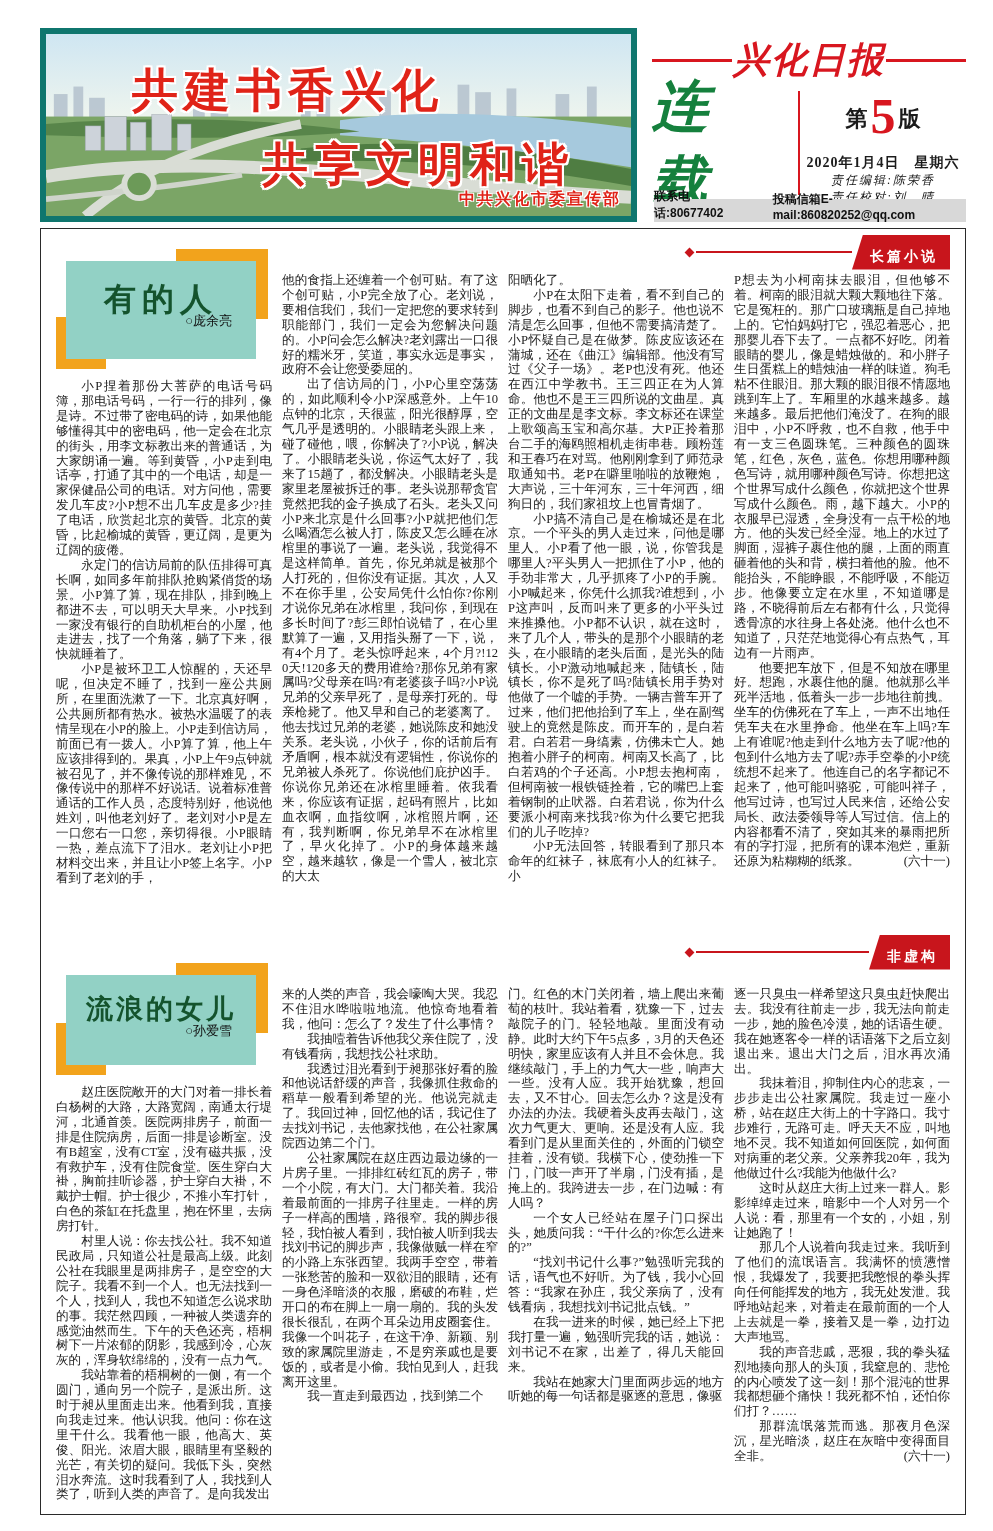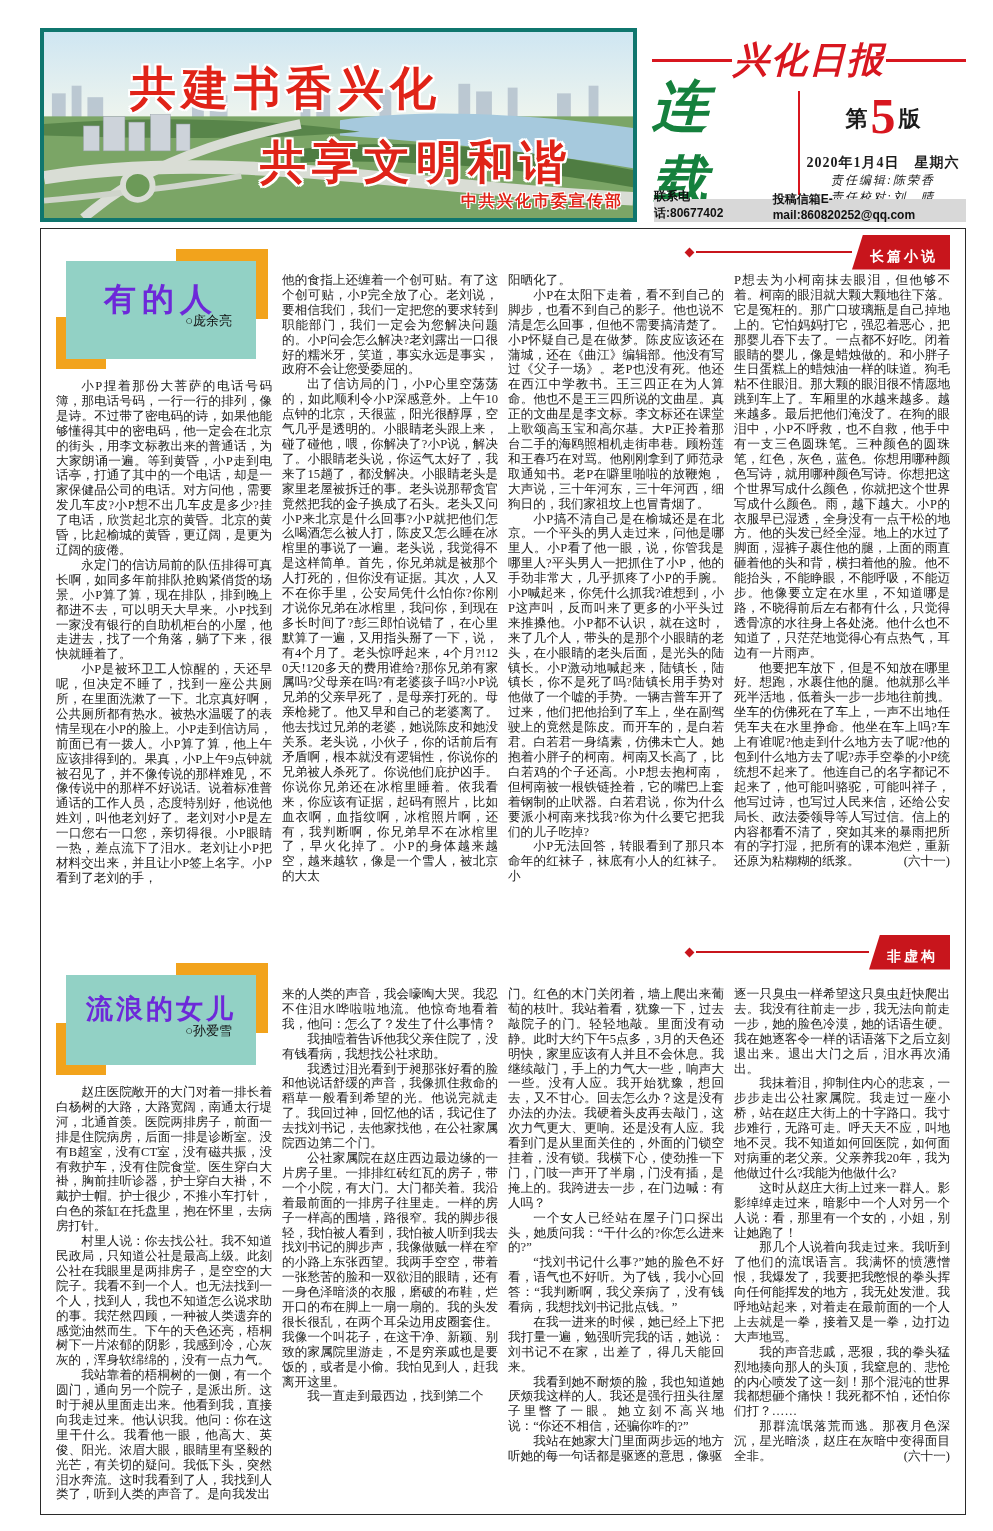--- a/index.html
+++ b/index.html
@@ -9,21 +9,21 @@
     --orange:#f2a31c;
     --ink:#1b1b1b;
   }
   *{box-sizing:border-box;}
   html,body{margin:0;padding:0;background:#ffffff;}
   .page{position:relative;width:993px;height:1531px;margin:0 auto;background:#fff;
         font-family:"Liberation Serif","DejaVu Serif",serif;color:var(--ink);overflow:hidden;}
 
   
   .top{position:absolute;left:40px;top:28px;width:926px;height:194px;}
-  .banner{position:absolute;left:0;top:0;width:597px;height:194px;border:4px solid #0f766e;overflow:hidden;background:#dce9ef;}
+  .banner{position:absolute;left:0;top:0;width:597px;height:194px;border:6px solid #0f766e;overflow:hidden;background:#dce9ef;}
   .banner svg{display:block;width:100%;height:100%;}
   .slogan{position:absolute;font-family:"Liberation Sans","DejaVu Sans",sans-serif;font-weight:bold;
           color:#e02318;letter-spacing:6px;white-space:nowrap;
           text-shadow:-2px -2px 0 #fff,2px -2px 0 #fff,-2px 2px 0 #fff,2px 2px 0 #fff,-2px 0 0 #fff,2px 0 0 #fff,0 -2px 0 #fff,0 2px 0 #fff;}
   .slogan1{left:86px;top:26px;font-size:46px;}
   .slogan2{left:216px;top:100px;font-size:46px;}
   .banner-credit{position:absolute;right:10px;bottom:6px;font-size:16px;font-weight:bold;color:#e02318;letter-spacing:2px;
           font-family:"Liberation Sans","DejaVu Sans",sans-serif;
           text-shadow:-1px -1px 0 #fff,1px -1px 0 #fff,-1px 1px 0 #fff,1px 1px 0 #fff;}
 
@@ -67,21 +67,21 @@
   .col p.noindent{text-indent:0;}
   .pt{padding-top:24px;}
   .ending{float:right;text-indent:0;}
 
   
   .title-block{position:relative;height:120px;margin-bottom:10px;}
   .tb-orange-tr{position:absolute;top:0;right:4px;width:92px;height:70px;background:var(--orange);}
   .tb-orange-bl{position:absolute;left:0;bottom:0;width:50px;height:52px;background:var(--orange);}
   .tb-teal{position:absolute;left:10px;top:12px;right:16px;bottom:10px;background:var(--teal);
            display:flex;flex-direction:column;align-items:center;justify-content:center;}
-  .a-title{font-size:32px;font-weight:bold;letter-spacing:6px;color:#6d28d9;
+  .a-title{font-size:32px;font-weight:bold;letter-spacing:6px;color:#14532d;
            font-family:"Liberation Sans","DejaVu Sans",sans-serif;}
   .t2 .a-title{font-size:27px;letter-spacing:3px;}
   .a-author{font-size:13px;margin-top:7px;align-self:flex-end;margin-right:24px;color:#101010;}
   .art2 .title-block{height:112px;}
 </style>
 </head>
 <body>
 
 <div class="page">
 
@@ -224,23 +224,22 @@
         <div class="col pt">
             <p class="para noindent">来的人类的声音，我会嚎啕大哭。我忍不住泪水哗啦啦地流。他惊奇地看着我，他问：怎么了？发生了什么事情？</p>
             <p class="para">我抽噎着告诉他我父亲住院了，没有钱看病，我想找公社求助。</p>
             <p class="para">我透过泪光看到于昶那张好看的脸和他说话舒缓的声音，我像抓住救命的稻草一般看到希望的光。他说完就走了。我回过神，回忆他的话，我记住了去找刘书记，去他家找他，在公社家属院西边第二个门。</p>
             <p class="para">公社家属院在赵庄西边最边缘的一片房子里。一排排红砖红瓦的房子，带一个小院，有大门。大门都关着。我沿着最前面的一排房子往里走。一样的房子一样高的围墙，路很窄。我的脚步很轻，我怕被人看到，我怕被人听到我去找刘书记的脚步声，我像做贼一样在窄的小路上东张西望。我两手空空，带着一张愁苦的脸和一双欲泪的眼睛，还有一身色泽暗淡的衣服，磨破的布鞋，烂开口的布在脚上一扇一扇的。我的头发很长很乱，在两个耳朵边用皮圈套住。我像一个叫花子，在这干净、新颖、别致的家属院里游走，不是穷亲戚也是要饭的，或者是小偷。我怕见到人，赶我离开这里。</p>
             <p class="para">我一直走到最西边，找到第二个</p>
           </div>
         <div class="col pt">
             <p class="para noindent">门。红色的木门关闭着，墙上爬出来葡萄的枝叶。我站着看，犹豫一下，过去敲院子的门。轻轻地敲。里面没有动静。此时大约下午5点多，3月的天色还明快，家里应该有人并且不会休息。我继续敲门，手上的力气大一些，响声大一些。没有人应。我开始犹豫，想回去，又不甘心。回去怎么办？这是没有办法的办法。我硬着头皮再去敲门，这次力气更大、更响。还是没有人应。我看到门是从里面关住的，外面的门锁空挂着，没有锁。我横下心，使劲推一下门，门吱一声开了半扇，门没有插，是掩上的。我跨进去一步，在门边喊：有人吗？</p>
             <p class="para">一个女人已经站在屋子门口探出头，她质问我：“干什么的?你怎么进来的?”</p>
-            <p class="para">“找刘书记什么事?”她的脸色不好看，语气也不好听。为了钱，我小心回答：“我判断啊，我父亲病了，没有钱看病，我想找刘书记批点钱。”</p>
+            <p class="para">“找刘书记什么事?”勉强听完我的话，语气也不好听。为了钱，我小心回答：“我家在孙庄，我父亲病了，没有钱看病，我想找刘书记批点钱。”</p>
             <p class="para">在我一进来的时候，她已经上下把我打量一遍，勉强听完我的话，她说：刘书记不在家，出差了，得几天能回来。</p>
-            <p class="para">我看到她不耐烦的脸，我也知道她厌烦我这样的人。我还是强行扭头往屋子里瞥了一眼。她立刻不高兴地说：“你还不相信，还骗你咋的?”</p>
             <p class="para">我站在她家大门里面两步远的地方听她的每一句话都是驱逐的意思，像驱</p>
           </div>
         <div class="col pt">
             <p class="para noindent">逐一只臭虫一样希望这只臭虫赶快爬出去。我没有往前走一步，我无法向前走一步，她的脸色冷漠，她的话语生硬。我在她逐客令一样的话语落下之后立刻退出来。退出大门之后，泪水再次涌出。</p>
             <p class="para">我抹着泪，抑制住内心的悲哀，一步步走出公社家属院。我走过一座小桥，站在赵庄大街上的十字路口。我寸步难行，无路可走。呼天天不应，叫地地不灵。我不知道如何回医院，如何面对病重的老父亲。父亲养我20年，我为他做过什么?我能为他做什么?</p>
             <p class="para">这时从赵庄大街上过来一群人。影影绰绰走过来，暗影中一个人对另一个人说：看，那里有一个女的，小姐，别让她跑了！</p>
             <p class="para">那几个人说着向我走过来。我听到了他们的流氓语言。我满怀的愤懑憎恨，我爆发了，我要把我憋恨的拳头挥向任何能挥发的地方，我无处发泄。我呼地站起来，对着走在最前面的一个人上去就是一拳，接着又是一拳，边打边大声地骂。</p>
             <p class="para">我的声音悲戚，恶狠，我的拳头猛烈地揍向那人的头顶，我窒息的、悲怆的内心喷发了这一刻！那个混沌的世界我都想砸个痛快！我死都不怕，还怕你们打？……</p>
             <p class="para">那群流氓落荒而逃。那夜月色深沉，星光暗淡，赵庄在灰暗中变得面目全非。<span class="ending">(六十一)</span></p>
           </div>

